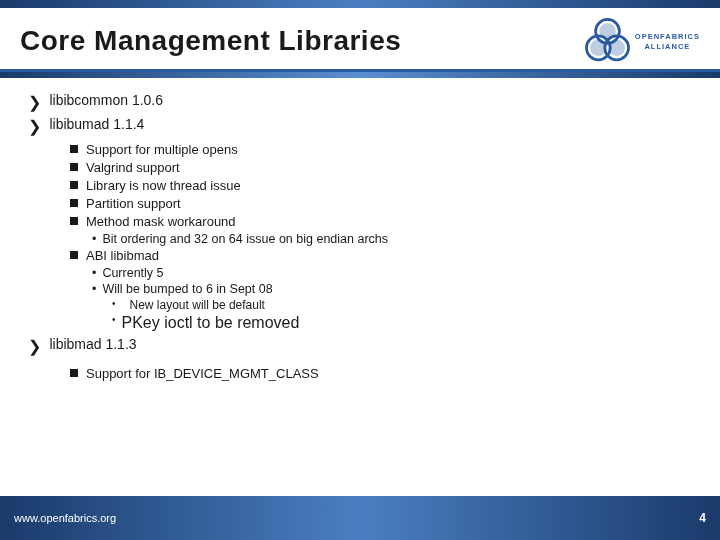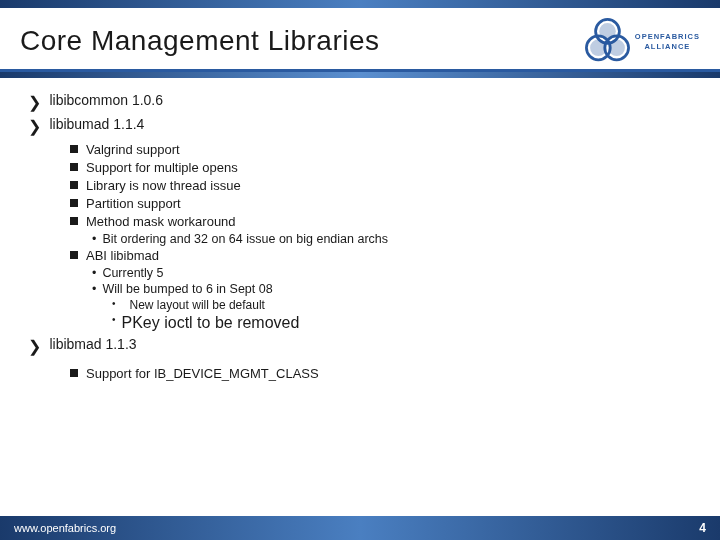--- a/index.html
+++ b/index.html
@@ -22,21 +22,21 @@
       background: #fff;
       padding: 10px 20px 6px 20px;
       display: flex;
       justify-content: space-between;
       align-items: center;
       border-bottom: 3px solid #2a5aa0;
     }
 
     .header-title {
       font-size: 28px;
-      font-weight: normal;
+      font-weight: bold;
       color: #1a1a1a;
       letter-spacing: 0.5px;
     }
 
     
     .logo {
       display: flex;
       flex-direction: row;
       align-items: center;
     }
@@ -131,21 +131,21 @@
       margin-left: 20px;
       margin-top: 2px;
     }
 
     
     .footer {
       position: absolute;
       bottom: 0;
       left: 0;
       right: 0;
-      height: 24px;
+      height: 44px;
       background: linear-gradient(to right, #1a3a6b, #4a7fc1, #1a3a6b);
       display: flex;
       justify-content: space-between;
       align-items: center;
       padding: 0 14px;
     }
 
     .footer-url {
       color: #fff;
       font-size: 11px;
@@ -191,25 +191,25 @@
   </div>
 
   <div class="main-bullet">
     <span class="arrow">❯</span>
     <span class="main-bullet-text">libibumad 1.1.4</span>
   </div>
 
   <div class="sub-list">
     <div class="sub-item">
       <div class="square-bullet"></div>
+      <span>Support for multiple opens</span>
+    </div>
+    <div class="sub-item">
+      <div class="square-bullet"></div>
       <span>Valgrind support</span>
-    </div>
-    <div class="sub-item">
-      <div class="square-bullet"></div>
-      <span>Support for multiple opens</span>
     </div>
     <div class="sub-item">
       <div class="square-bullet"></div>
       <span>Library is now thread issue</span>
     </div>
     <div class="sub-item">
       <div class="square-bullet"></div>
       <span>Partition support</span>
     </div>
     <div class="sub-item">

